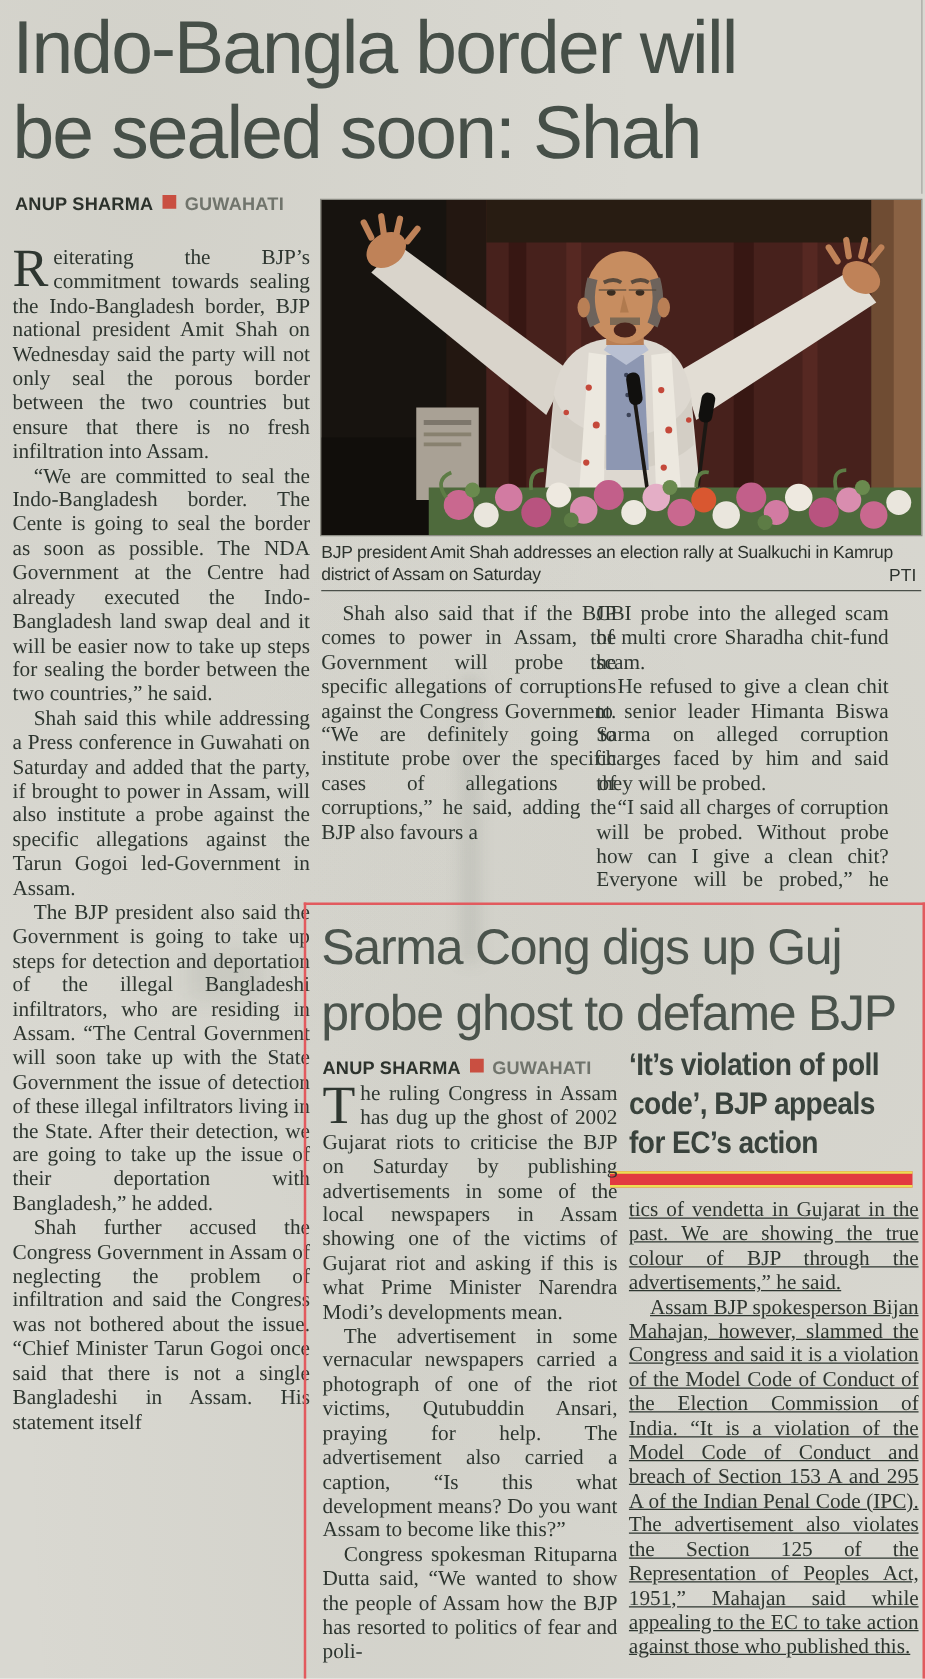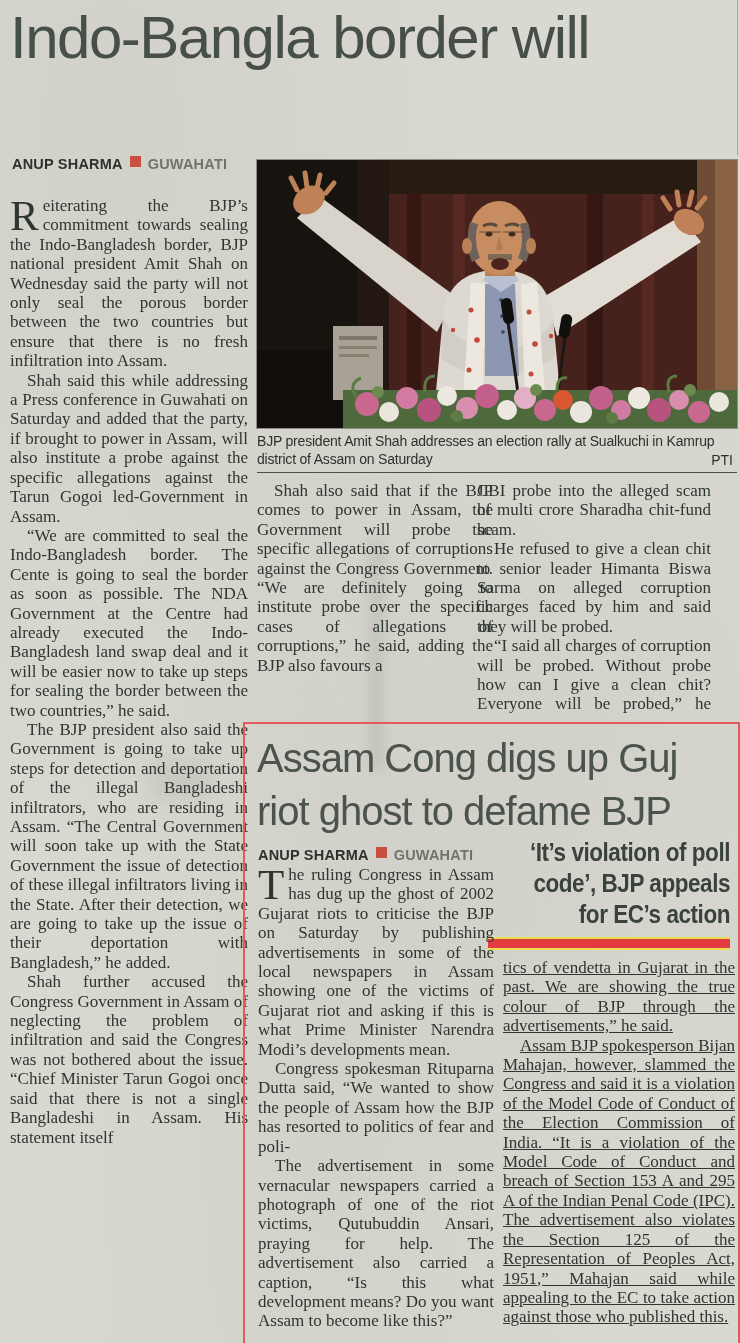--- a/index.html
+++ b/index.html
@@ -59,21 +59,21 @@
     position:absolute; left:243px; top:722px; width:493px; height:621px;
     border:2px solid #e25a5e; border-bottom:none;
   }
   .hl2 {
     position:absolute; left:12px; top:8px; width:475px; margin:0;
     font-family:"Liberation Sans", sans-serif; font-weight:400;
     font-size:40px; line-height:53px; letter-spacing:-1px; color:#4a534c;
   }
   .byline-2 { left:13px; top:123px; }
   .pullquote {
-    position:absolute; right:8px; top:113px; width:252px; text-align:right;
+    position:absolute; right:8px; top:113px; width:252px; 
     font-family:"Liberation Sans", sans-serif; font-weight:700;
     font-size:25px; line-height:31px; color:#39423c; letter-spacing:-0.5px;
   }
   .pq-line { display:block; transform:scaleX(.9); transform-origin:100% 50%; white-space:nowrap; }
   .pq-bar {
     margin-top:7px; margin-left:auto; width:242px; height:9px;
     background:#e23b40; border-top:2px solid #ecdf52; border-bottom:2px solid #ecdf52;
   }
   .a2-mid   { left:13px;  top:141px; width:236px; height:478px; overflow:hidden; }
   .a2-right { left:258px; top:234px; width:232px; height:385px; overflow:hidden;text-decoration:underline; }
@@ -81,32 +81,33 @@
 </head>
 <body>
 
 <div class="page">
   <div class="edge-rule"></div>
   <div class="smudge"></div>
   <div class="smudge2"></div>
 
   <h1 class="hl1">
     <span class="hl-line">Indo-Bangla border will</span>
+    <span class="hl-line">be sealed soon: Shah</span>
   </h1>
 
   <div class="byline byline-1">
     <span>ANUP SHARMA</span>
     <span class="byline-square"></span>
     <span class="byline-loc">GUWAHATI</span>
   </div>
 
   <div class="col col-left">
     <p><span class="dropcap">R</span><span>eiterating the BJP’s commitment towards sealing the Indo-Bangladesh border, BJP national president Amit Shah on Wednesday said the party will not only seal the porous border between the two countries but ensure that there is no fresh infiltration into Assam.</span></p>
+    <p class="ind">“We are committed to seal the Indo-Bangladesh border. The Cente is going to seal the border as soon as possible. The NDA Government at the Centre had already executed the Indo-Bangladesh land swap deal and it will be easier now to take up steps for sealing the border between the two countries,” he said.</p>
     <p class="ind">Shah said this while addressing a Press conference in Guwahati on Saturday and added that the party, if brought to power in Assam, will also institute a probe against the specific allegations against the Tarun Gogoi led-Government in Assam.</p>
-    <p class="ind">“We are committed to seal the Indo-Bangladesh border. The Cente is going to seal the border as soon as possible. The NDA Government at the Centre had already executed the Indo-Bangladesh land swap deal and it will be easier now to take up steps for sealing the border between the two countries,” he said.</p>
     <p class="ind">The BJP president also said the Government is going to take up steps for detection and deportation of the illegal Bangladeshi infiltrators, who are residing in Assam. “The Central Government will soon take up with the State Government the issue of detection of these illegal infiltrators living in the State. After their detection, we are going to take up the issue of their deportation with Bangladesh,” he added.</p>
     <p class="ind">Shah further accused the Congress Government in Assam of neglecting the problem of infiltration and said the Congress was not bothered about the issue. “Chief Minister Tarun Gogoi once said that there is not a single Bangladeshi in Assam. His statement itself</p>
   </div>
 
   <figure class="photo">
     <svg viewBox="0 0 480 268" width="480" height="268">
 
       <rect width="480" height="268" fill="#2a211b"></rect>
       <rect x="0" y="0" width="132" height="268" fill="#17130f"></rect>
       <rect x="100" y="0" width="32" height="268" fill="#231711"></rect>
@@ -216,41 +217,41 @@
   </div>
 
   <div class="col col-right">
     <p>CBI probe into the alleged scam of multi crore Sharadha chit-fund scam.</p>
     <p class="ind">He refused to give a clean chit to senior leader Himanta Biswa Sarma on alleged corruption charges faced by him and said they will be probed.</p>
     <p class="ind">“I said all charges of corruption will be probed. Without probe how can I give a clean chit? Everyone will be probed,” he said.</p>
   </div>
 
   <section class="article2">
     <h2 class="hl2">
-      <span class="hl-line">Assam Cong digs up Guj</span>
-      <span class="hl-line">riot ghost to defame BJP</span>
+      <span class="hl-line">Sarma Cong digs up Guj</span>
+      <span class="hl-line">probe ghost to defame BJP</span>
     </h2>
 
     <div class="byline byline-2" style="position:absolute;">
       <span>ANUP SHARMA</span>
       <span class="byline-square"></span>
       <span class="byline-loc">GUWAHATI</span>
     </div>
 
     <div class="pullquote">
       <span class="pq-line">‘It’s violation of poll</span>
       <span class="pq-line">code’, BJP appeals</span>
       <span class="pq-line">for EC’s action</span>
       <div class="pq-bar"></div>
     </div>
 
     <div class="col a2-mid">
       <p><span class="dropcap">T</span><span>he ruling Congress in Assam has dug up the ghost of 2002 Gujarat riots to criticise the BJP on Saturday by publishing advertisements in some of the local newspapers in Assam showing one of the victims of Gujarat riot and asking if this is what Prime Minister Narendra Modi’s developments mean.</span></p>
+      <p class="ind">The advertisement in some vernacular newspapers carried a photograph of one of the riot victims, Qutubuddin Ansari, praying for help. The advertisement also carried a caption, “Is this what development means? Do you want Assam to become like this?”</p>
       <p class="ind">Congress spokesman Rituparna Dutta said, “We wanted to show the people of Assam how the BJP has resorted to politics of fear and poli-</p>
-      <p class="ind">The advertisement in some vernacular newspapers carried a photograph of one of the riot victims, Qutubuddin Ansari, praying for help. The advertisement also carried a caption, “Is this what development means? Do you want Assam to become like this?”</p>
     </div>
 
     <div class="col a2-right">
       <p>tics of vendetta in Gujarat in the past. We are showing the true colour of BJP through the advertisements,” he said.</p>
       <p class="ind">Assam BJP spokesperson Bijan Mahajan, however, slammed the Congress and said it is a violation of the Model Code of Conduct of the Election Commission of India. “It is a violation of the Model Code of Conduct and breach of Section 153 A and 295 A of the Indian Penal Code (IPC). The advertisement also violates the Section 125 of the Representation of Peoples Act, 1951,” Mahajan said while appealing to the EC to take action against those who published this.</p>
     </div>
   </section>
 </div>
 
 </body></html>

